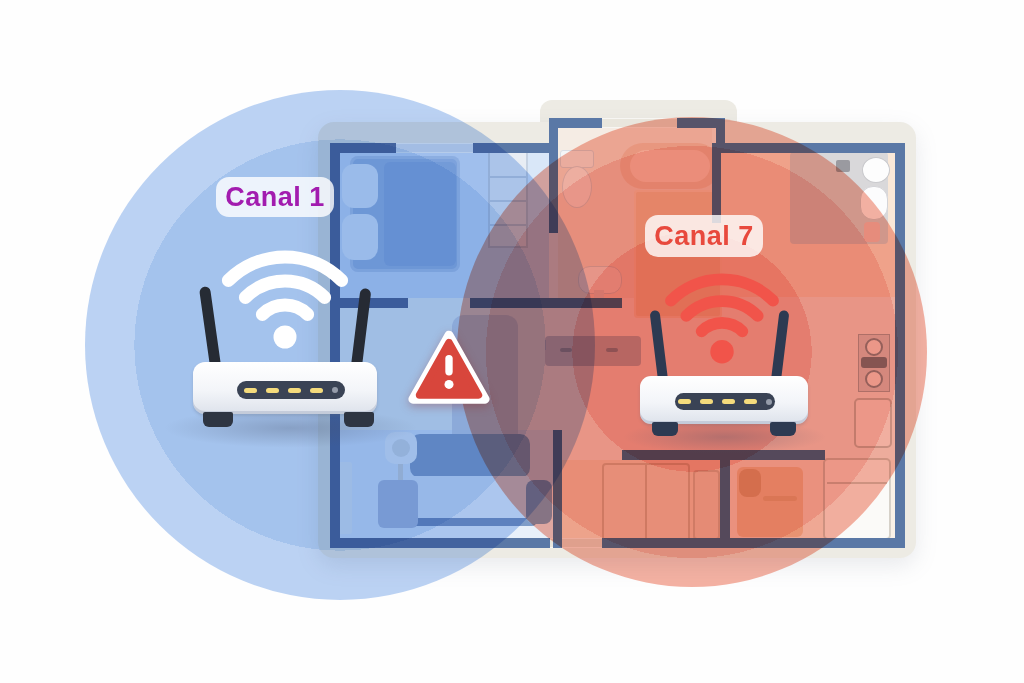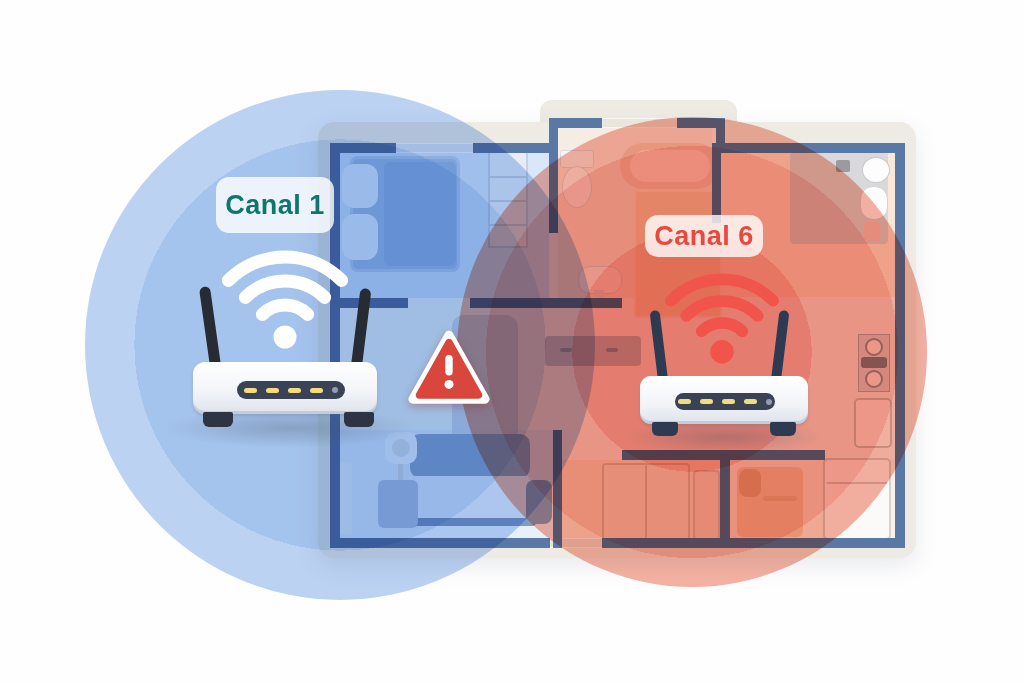--- a/index.html
+++ b/index.html
@@ -127,21 +127,21 @@
   .led-dot{width:6px;height:6px;background:#959caa;border-radius:50%;}
 
   
   #wifi-left{left:220px;top:242px;width:130px;height:112px;}
   #wifi-right{left:663px;top:266px;width:118px;height:101px;}
   #warning{left:408px;top:330px;width:82px;height:76px;filter:drop-shadow(0 3px 5px rgba(140,40,40,.35));}
 
   
   .chip{position:absolute;background:rgba(255,255,255,.8);border-radius:13px;display:flex;align-items:center;
         justify-content:center;font-weight:bold;font-size:27px;letter-spacing:.5px;}
-  #chip-left{left:216px;top:177px;width:118px;height:56px;color:#0f766e;}
+  #chip-left{left:216px;top:177px;width:118px;height:40px;color:#a21caf;}
   #chip-right{left:645px;top:215px;width:118px;height:42px;color:#e8493d;}
 </style>
 </head>
 <body>
 
 <div id="stage">
 
   <div class="abs" id="mat-bump"></div>
   <div class="abs" id="mat"></div>
   <div class="abs" id="floor-bump"></div>
@@ -276,16 +276,16 @@
     <polygon points="50,6 94,84 6,84" fill="#ffffff" stroke="#ffffff" stroke-width="11" stroke-linejoin="round"></polygon>
     <polygon points="50,15 86,79 14,79" fill="#d8463c" stroke="#d8463c" stroke-width="9" stroke-linejoin="round"></polygon>
     <rect x="45.5" y="30" width="9" height="25" rx="4.5" fill="#ffffff"></rect>
     <circle cx="50" cy="66" r="5.5" fill="#ffffff"></circle>
   </svg>
 
   <div class="chip" id="chip-left">
     <span>Canal 1</span>
   </div>
   <div class="chip" id="chip-right">
-    <span>Canal 6</span>
+    <span>Canal 7</span>
   </div>
 
 </div>
 
 </body></html>

